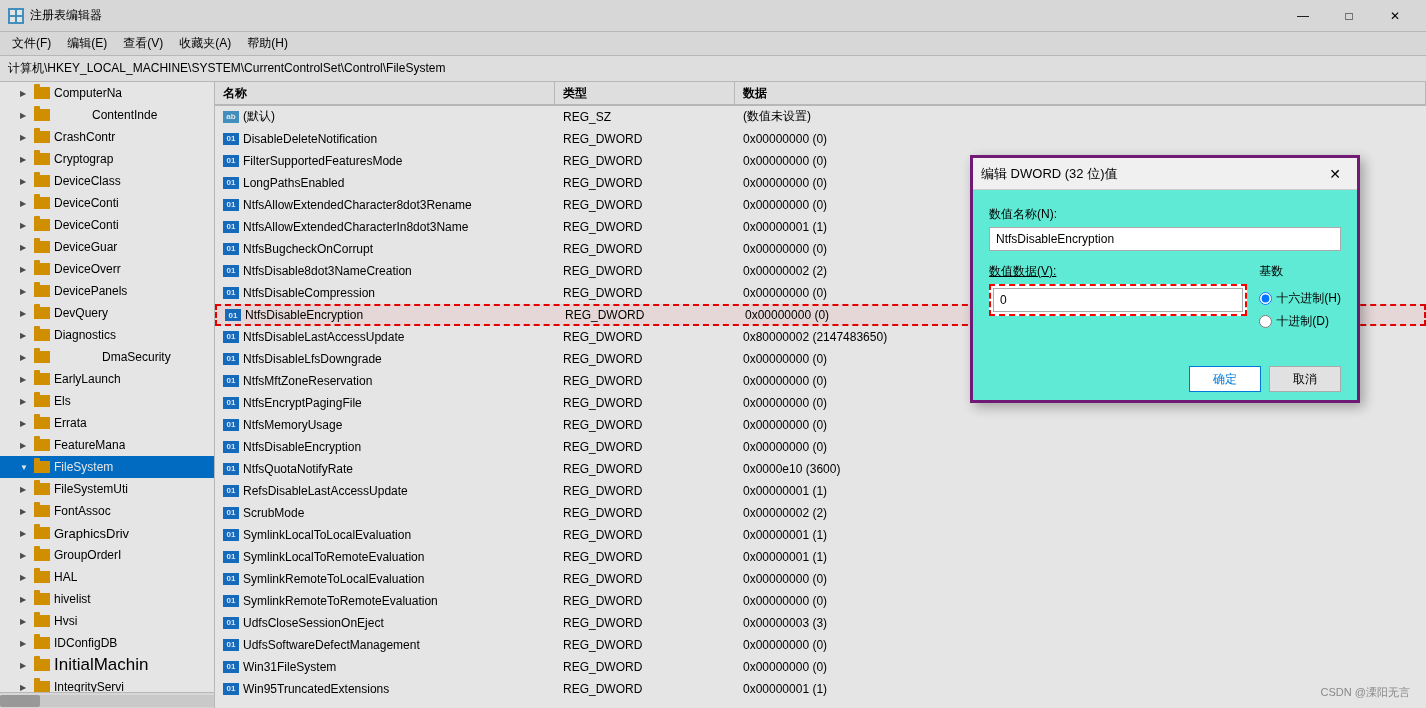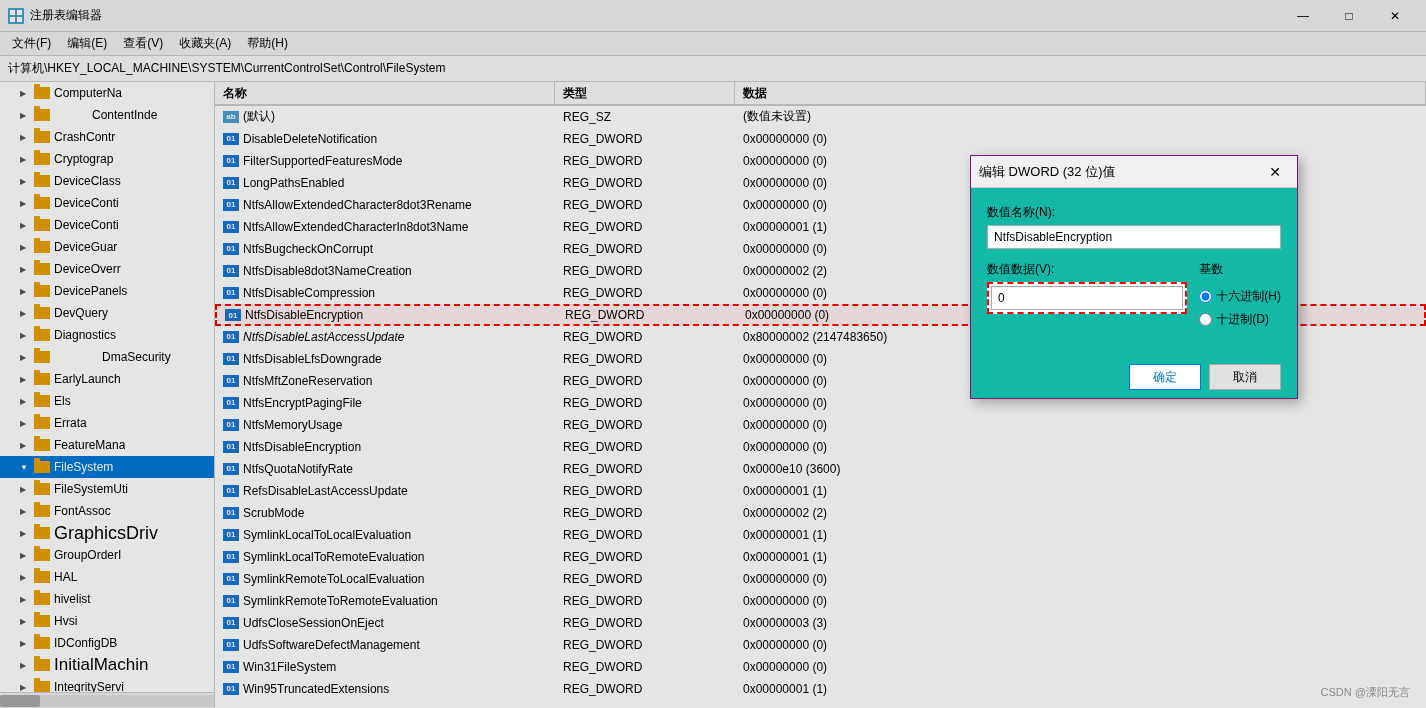--- a/index.html
+++ b/index.html
@@ -218,23 +218,23 @@
     
     .dialog-overlay {
       position: absolute;
       top: 0; left: 0; right: 0; bottom: 0;
       background: rgba(0,0,0,0.1);
     }
     .dialog {
       position: absolute;
       top: 155px;
       left: 970px;
-      width: 328px;
-      background: #14b8a6;
-      border: 1px solid #701a75;
+      width: 390px;
+      background: #5eead4;
+      border: 3px solid #701a75;
       box-shadow: 4px 4px 12px rgba(0,0,0,0.3);
     }
     .dialog-title-bar {
       background: #f0f0f0;
       height: 32px;
       display: flex;
       align-items: center;
       padding: 0 8px;
       justify-content: space-between;
       border-bottom: 1px solid #ccc;
@@ -271,20 +271,21 @@
       margin-bottom: 12px;
       outline: none;
     }
     .dialog-row {
       display: flex;
       gap: 12px;
       align-items: flex-start;
     }
     .dialog-value-section {
       flex: 1;
+      text-decoration: underline;
     }
     .dialog-value-input-wrapper {
       border: 2px dashed red;
       padding: 2px;
       background: white;
     }
     .dialog-value-input {
       width: 100%;
       height: 24px;
       border: 1px solid #aaa;
@@ -499,21 +500,21 @@
           <span style="font-size: 12px; overflow: hidden; text-overflow: ellipsis;">FileSystemUti</span>
         </div>
         <div class="tree-item" style="padding-left: 20px;">
           <span class="expand-arrow">▶</span>
           <span class="folder-icon"></span>
           <span style="font-size: 12px; overflow: hidden; text-overflow: ellipsis;">FontAssoc</span>
         </div>
         <div class="tree-item" style="padding-left: 20px;">
           <span class="expand-arrow">▶</span>
           <span class="folder-icon"></span>
-          <span style="font-size: 18px; overflow: hidden; text-overflow: ellipsis;">GraphicsDriv</span>
+          <span style="font-size: 13px; overflow: hidden; text-overflow: ellipsis;">GraphicsDriv</span>
         </div>
         <div class="tree-item" style="padding-left: 20px;">
           <span class="expand-arrow">▶</span>
           <span class="folder-icon"></span>
           <span style="font-size: 12px; overflow: hidden; text-overflow: ellipsis;">GroupOrderI</span>
         </div>
         <div class="tree-item" style="padding-left: 20px;">
           <span class="expand-arrow">▶</span>
           <span class="folder-icon"></span>
           <span style="font-size: 12px; overflow: hidden; text-overflow: ellipsis;">HAL</span>
@@ -657,21 +658,21 @@
             <span style="overflow: hidden; text-overflow: ellipsis;">NtfsDisableEncryption</span>
           </div>
           <div class="reg-cell type-cell">REG_DWORD</div>
           <div class="reg-cell data-cell">0x00000000 (0)</div>
         </div>
         <div class="reg-row">
           <div class="reg-cell name-cell">
             <div class="reg-icon reg-icon-dword">
               <span style="font-size:8px;color:white;font-weight:bold;">01</span>
             </div>
-            <span style="overflow: hidden; text-overflow: ellipsis; font-style: italic;">NtfsDisableLastAccessUpdate</span>
+            <span style="overflow: hidden; text-overflow: ellipsis;">NtfsDisableLastAccessUpdate</span>
           </div>
           <div class="reg-cell type-cell">REG_DWORD</div>
           <div class="reg-cell data-cell">0x80000002 (2147483650)</div>
         </div>
         <div class="reg-row">
           <div class="reg-cell name-cell">
             <div class="reg-icon reg-icon-dword">
               <span style="font-size:8px;color:white;font-weight:bold;">01</span>
             </div>
             <span style="overflow: hidden; text-overflow: ellipsis;">NtfsDisableLfsDowngrade</span>

